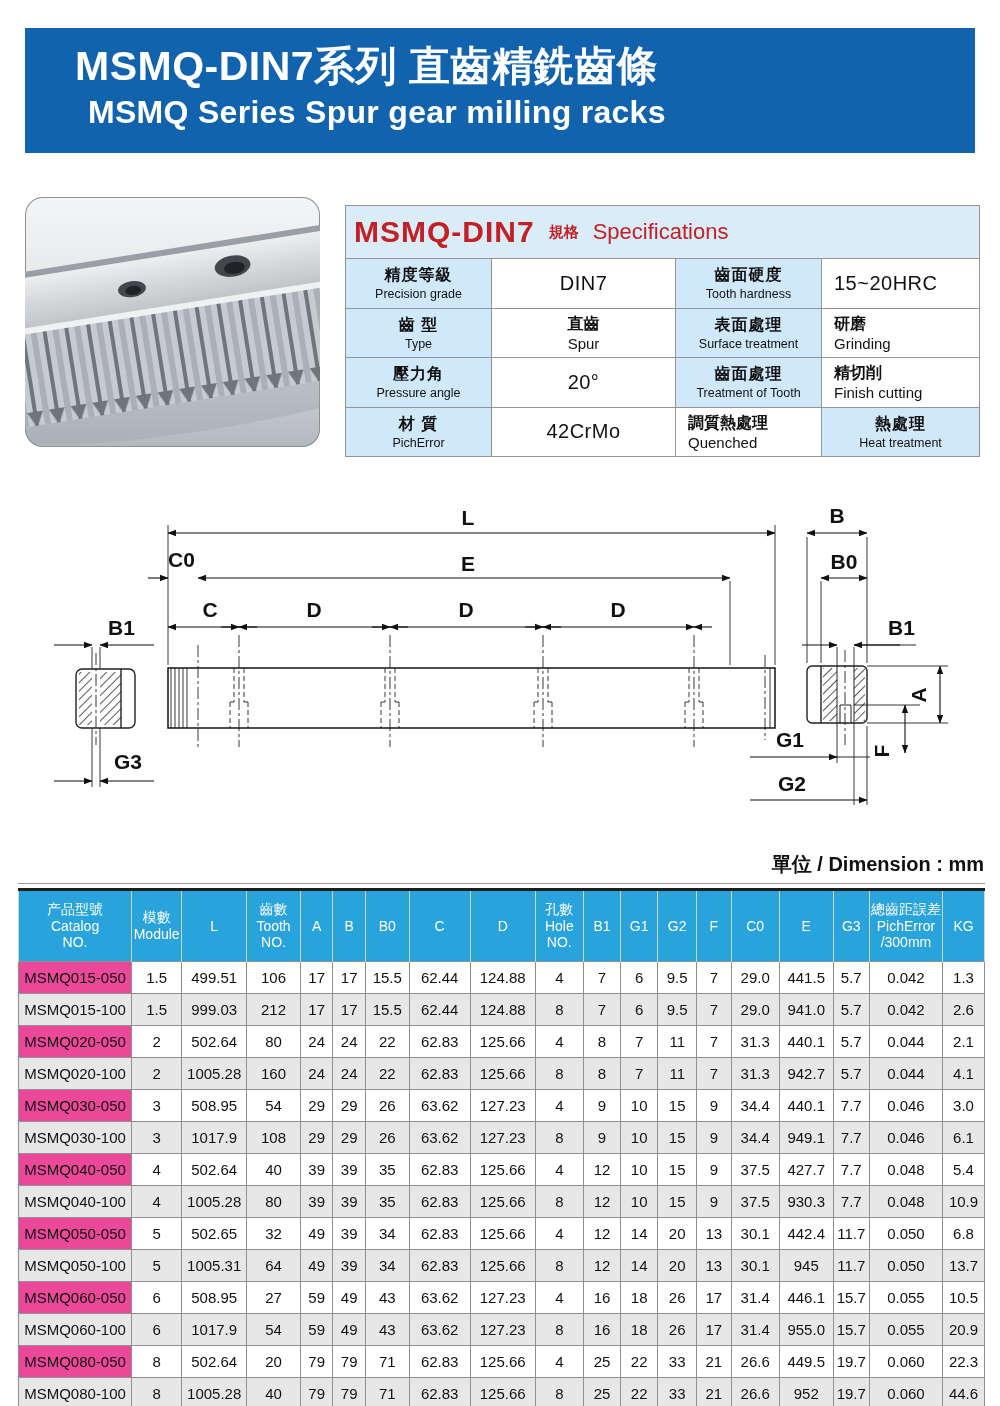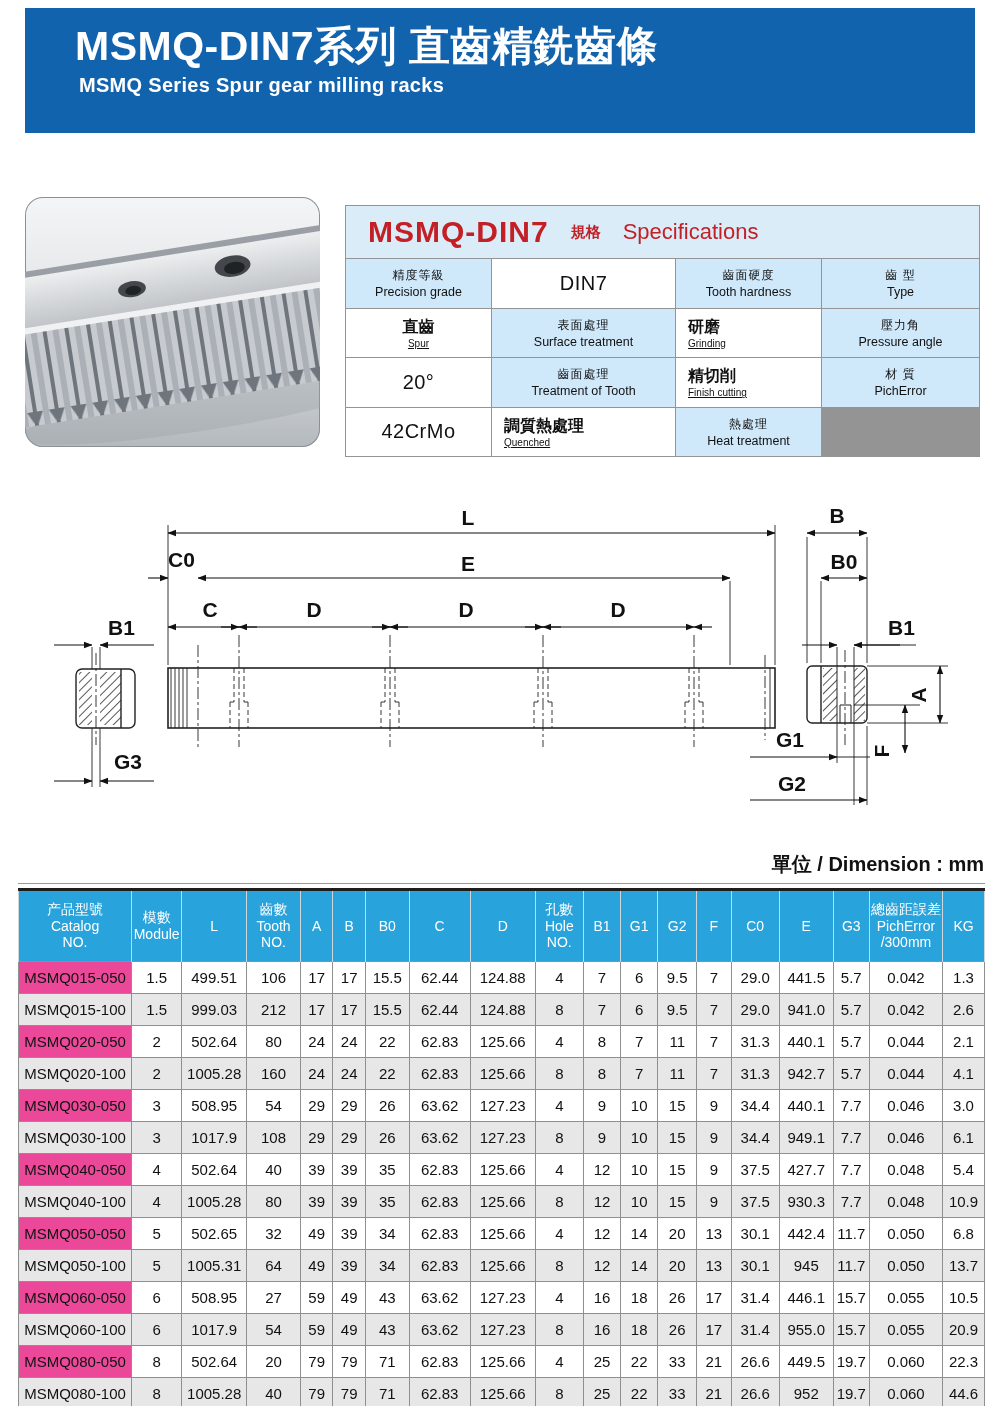--- a/index.html
+++ b/index.html
@@ -1,41 +1,41 @@
 <!DOCTYPE html>
 <html><head>
 <meta charset="utf-8">
 <style>
   html,body{margin:0;padding:0;}
   body{width:1000px;height:1406px;background:#fff;font-family:"Liberation Sans",sans-serif;color:#111;position:relative;overflow:hidden;}
 
   
-  .banner{position:absolute;left:25px;top:8px;width:950px;height:125px;background:#1263ad;color:#fff;box-sizing:border-box;padding:16px 0 0 50px;}
+  .banner{position:absolute;left:25px;top:28px;width:950px;height:125px;background:#1263ad;color:#fff;box-sizing:border-box;padding:16px 0 0 50px;}
   .banner h1{margin:0;font-size:41px;font-weight:bold;letter-spacing:.5px;line-height:1.1;}
-  .banner h2{margin:5px 4px 0;font-size:20px;font-weight:600;letter-spacing:.3px;}
+  .banner h2{margin:5px 13px 0;font-size:32px;font-weight:600;letter-spacing:.3px;}
 
   
   .photo{position:absolute;left:25px;top:197px;width:295px;height:250px;margin:0;}
 
   
   .spec-panel{position:absolute;left:345px;top:205px;width:635px;height:252px;background:#d9ecf8;border:1px solid #949494;box-sizing:border-box;}
-  .spec-title{height:52px;display:flex;align-items:center;padding-left:22px;gap:22px;border-bottom:1px solid #949494;}
+  .spec-title{height:52px;display:flex;align-items:center;padding-left:8px;gap:14px;border-bottom:1px solid #949494;}
   .spec-title .model{color:#c32026;font-weight:bold;font-size:30px;letter-spacing:1px;}
   .spec-title .zh{color:#c32026;font-weight:bold;font-size:15px;}
   .spec-title .en{color:#c32026;font-size:22px;}
   .spec-grid{display:grid;grid-template-columns:145px 183px 145px 1fr;grid-auto-rows:1fr;gap:1px;background:#949494;height:197px;}
   .spec-cell{display:flex;flex-direction:column;justify-content:center;}
   .spec-cell.label{background:#cfe8fa;align-items:center;text-align:center;}
-  .spec-cell.label .l0{font-size:12px;font-weight:normal;letter-spacing:1px;}
+  .spec-cell.label .l0{font-size:16px;font-weight:bold;letter-spacing:1px;}
   .spec-cell.label .l1{font-size:12.5px;margin-top:1px;}
   .spec-cell.value{background:#fff;}
   .spec-cell.value.align-center{align-items:center;text-align:center;}
   .spec-cell.value.align-left{align-items:flex-start;padding-left:12px;}
   .spec-cell.value .l0{font-size:16px;font-weight:bold;}
-  .spec-cell.value .l1{font-size:10px;text-decoration:underline;}
+  .spec-cell.value .l1{font-size:15px;}
   .spec-cell.value.size-lg .l0{font-size:20px;font-weight:normal;letter-spacing:.5px;}
 
   
   .drawing{position:absolute;left:20px;top:495px;width:960px;height:345px;}
   .drawing text{font:bold 21px "Liberation Sans",sans-serif;fill:#111;stroke:none;}
   .drawing .cl{stroke-dasharray:12 3 3 3;stroke-width:.9;}
   .drawing .dash{stroke-dasharray:5 3;stroke-width:.9;}
 
   
   .dim-note{position:absolute;right:16px;top:851px;font-size:20px;font-weight:bold;}
@@ -106,20 +106,23 @@
           <div class="l0">精度等級</div>
           <div class="l1">Precision grade</div>
         </div>
         <div class="spec-cell value align-center size-lg">
           <div class="l0">DIN7</div>
         </div>
         <div class="spec-cell label">
           <div class="l0">齒面硬度</div>
           <div class="l1">Tooth hardness</div>
         </div>
+        <div class="spec-cell value align-left size-lg">
+          <div class="l0">15~20HRC</div>
+        </div>
         <div class="spec-cell label">
           <div class="l0">齒 型</div>
           <div class="l1">Type</div>
         </div>
         <div class="spec-cell value align-center">
           <div class="l0">直齒</div>
           <div class="l1">Spur</div>
         </div>
         <div class="spec-cell label">
           <div class="l0">表面處理</div>

